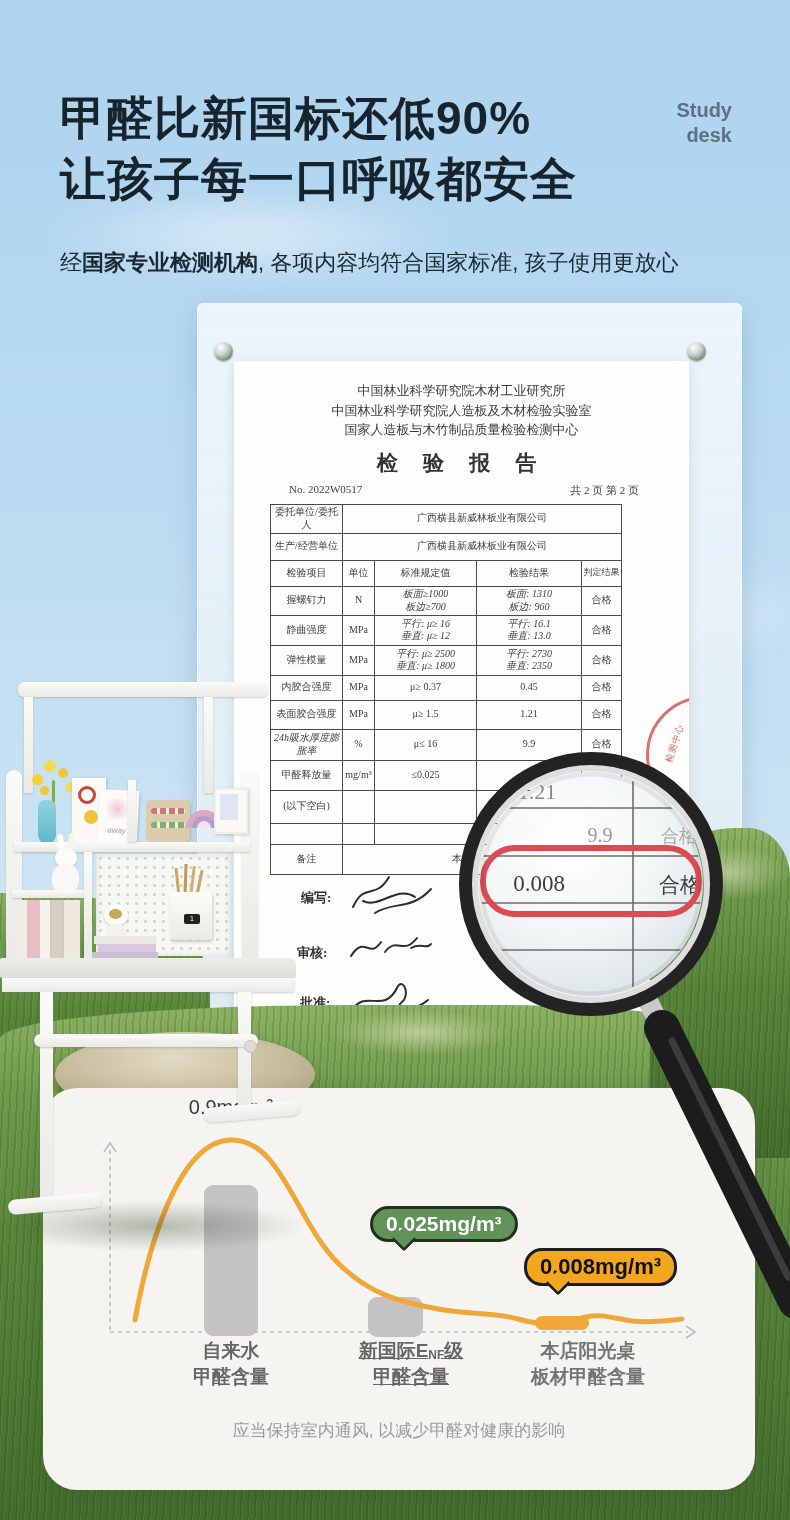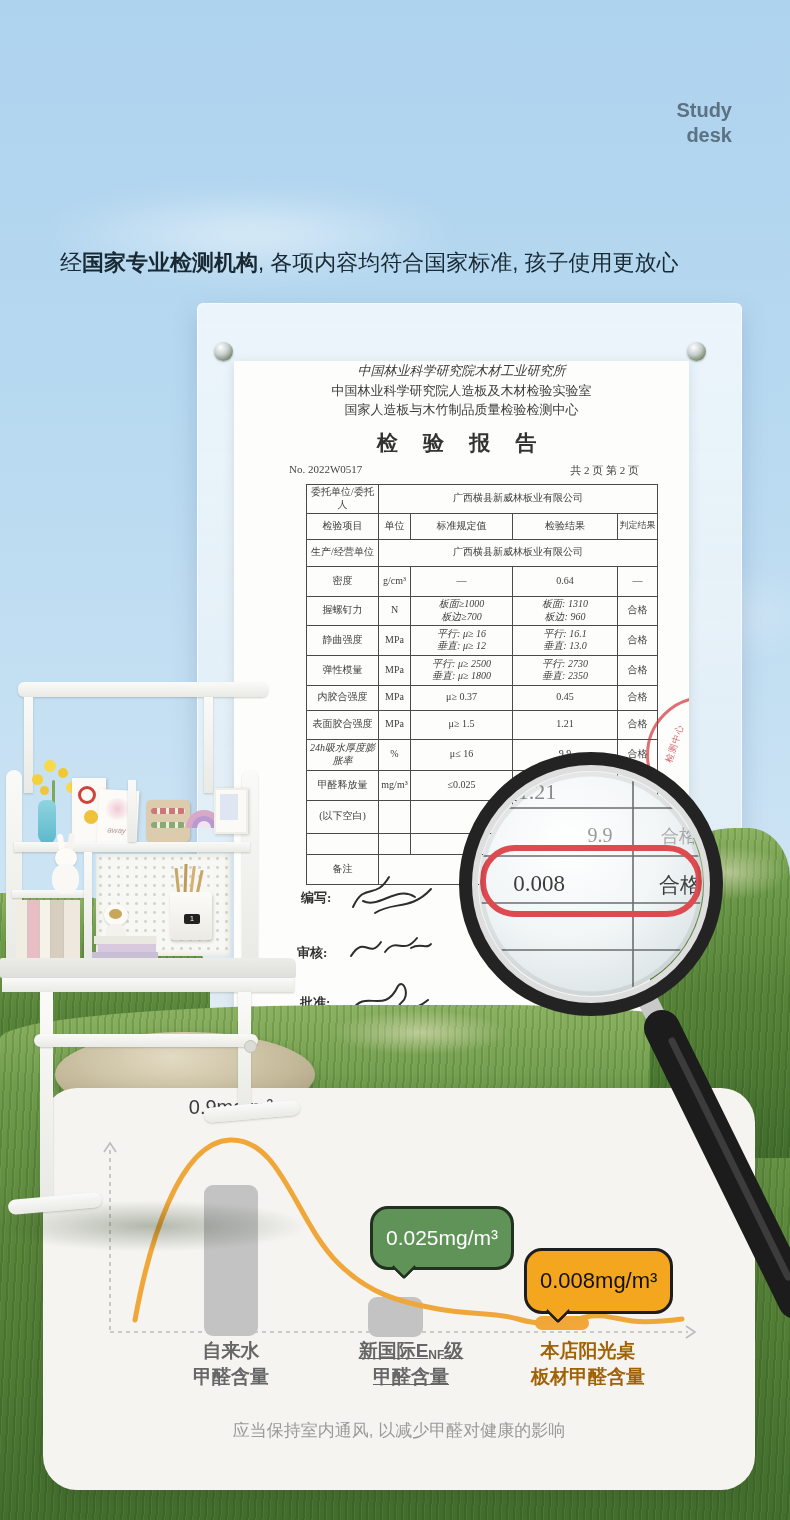--- a/index.html
+++ b/index.html
@@ -22,21 +22,21 @@
     background:linear-gradient(180deg,rgba(240,247,252,.92),rgba(224,235,243,.85));
     box-shadow:0 10px 24px rgba(90,120,150,.28);border:1px solid rgba(255,255,255,.7);}
   .screw{position:absolute;width:19px;height:19px;border-radius:50%;
     background:radial-gradient(circle at 35% 28%,#ffffff,#c6cdcd 42%,#8b987f 68%,#55674f 100%);
     box-shadow:0 1px 2px rgba(60,80,90,.4);}
   .paper{position:absolute;left:36px;top:57px;width:455px;height:690px;background:#fdfdfb;overflow:hidden;
     box-shadow:0 3px 10px rgba(120,140,150,.25);color:#3a3a3a;font-family:"Liberation Serif",serif;}
   .org{ text-align:center;font-size:13px;line-height:1.5;color:#3c3c3c;margin:0;}
   .rep-title{text-align:center;font-size:21px;letter-spacing:10px;color:#333;margin:9px 0 6px 0;font-weight:bold;}
   .no-row{display:flex;justify-content:space-between;padding:0 50px 0 55px;font-size:11px;color:#444;}
-  table.rep{border-collapse:collapse;table-layout:fixed;margin-left:72px;margin-top:6px;width:351px;}
+  table.rep{border-collapse:collapse;table-layout:fixed;margin-left:36px;margin-top:6px;width:351px;}
   table.rep td{border:1px solid #4a4a4a;text-align:center;vertical-align:middle;
     font-size:10px;color:#3d3d3d;white-space:pre-line;line-height:1.25;padding:0 1px;overflow:hidden;}
   table.rep{border:1.5px solid #3a3a3a;}
   td.sm{font-size:8.5px;font-style:italic;}
   td.lft{text-align:center;}
   .sig{position:absolute;font-size:13px;color:#333;font-weight:bold;}
   .sig svg{position:absolute;left:44px;top:-18px;}
   .stamp{position:absolute;left:412px;top:335px;width:112px;height:112px;border-radius:50%;
     border:3px solid rgba(205,45,50,.75);opacity:.9;}
   .stamp span{position:absolute;left:6px;top:38px;color:rgba(200,40,45,.8);font-size:9px;transform:rotate(-72deg);letter-spacing:1px;}
@@ -50,60 +50,64 @@
   .g-left{left:-20px;top:893px;width:230px;height:260px;border-radius:0 75% 0 0/0 90px 0 0;}
   .g-right{left:650px;top:828px;width:140px;height:330px;border-radius:60% 30% 0 0/80px 50px 0 0;}
   .dry{position:absolute;background:radial-gradient(ellipse,rgba(236,231,200,.55),rgba(236,231,200,0) 70%);border-radius:50%;}
   .stone{position:absolute;left:55px;top:1032px;width:260px;height:85px;border-radius:50%;z-index:2;
     background:radial-gradient(ellipse at 45% 30%,#e2dac2,#c4b999 60%,#a59a7c 100%);box-shadow:0 4px 8px rgba(40,50,20,.3);}
 
   
   .panel{left:43px;top:1088px;width:712px;height:402px;background:#f5f4f1;border-radius:34px;z-index:3;
     box-shadow:0 8px 20px rgba(60,70,40,.22);}
   .bar-label{position:absolute;left:128px;top:8px;width:120px;text-align:center;font-size:20px;color:#3a3a3a;}
-  .bubble{position:absolute;border-radius:18px;padding:17px 13px;font-weight:normal;z-index:2;}
+  .bubble{position:absolute;border-radius:18px;padding:3px 13px;font-weight:bold;z-index:2;}
   .bubble:after{content:"";position:absolute;left:22px;bottom:-9px;width:15px;height:15px;transform:rotate(45deg);border-radius:3px;}
   .bub-green{left:327px;top:118px;background:#5f9358;border:3px solid #22301f;color:#fff;font-size:21px;}
   .bub-green:after{background:#5f9358;border-right:3px solid #22301f;border-bottom:3px solid #22301f;}
   .bub-orange{left:481px;top:160px;background:#f5a61f;border:3px solid #1d1d1d;color:#111;font-size:22px;}
   .bub-orange:after{background:#f5a61f;border-right:3px solid #1d1d1d;border-bottom:3px solid #1d1d1d;}
   .cat{position:absolute;top:250px;width:180px;text-align:center;font-size:19px;line-height:1.35;color:#666;font-weight:bold;}
   .cat .subnf{font-size:12px;vertical-align:-2px;letter-spacing:0;}
-  .cat.dark{color:#a16207;font-weight:900;}
+  .cat.dark{color:#737373;font-weight:900;}
   .footnote{position:absolute;top:326px;left:0;width:100%;text-align:center;font-size:17px;line-height:1.95;color:#9a9a9a;}
 
   
   .desk{left:0;top:652px;width:302px;height:600px;z-index:6;}
   .desk div{position:absolute;}
   .d-shadow{left:-10px;top:548px;width:320px;height:52px;border-radius:50%;
     background:radial-gradient(ellipse,rgba(25,45,15,.30),rgba(25,45,15,0) 70%);}
   .panel-white{background:linear-gradient(180deg,#fafaf8,#e9e9e5);box-shadow:0 1px 2px rgba(120,120,110,.35);}
 
   
   .mag{left:440px;top:725px;z-index:8;}
 </style>
 </head>
 <body>
 <div id="page">
 
   <div class="cloud" style="left:40px;top:190px;width:420px;height:90px;"></div>
   <div class="cloud" style="left:380px;top:560px;width:460px;height:110px;"></div>
 
+  <div class="abs title">
+    <div>甲醛比新国标还低90%</div>
+    <div>让孩子每一口呼吸都安全</div>
+  </div>
   <div class="abs corner">
     <div>Study</div>
     <div>desk</div>
   </div>
   <div class="abs subtitle"><span>经</span><b>国家专业检测机构</b><span>, 各项内容均符合国家标准, 孩子使用更放心</span></div>
 
   <div class="abs acrylic">
     <div class="screw" style="left:16px;top:38px;"></div>
     <div class="screw" style="left:489px;top:38px;"></div>
 
     <div class="paper">
-      <p class="org" style="font-style:italic;">中国林业科学研究院木材工业研究所</p>
+      <p class="org" style="margin-top:20px;">中国林业科学研究院木材工业研究所</p>
       <p class="org">中国林业科学研究院人造板及木材检验实验室</p>
       <p class="org">国家人造板与木竹制品质量检验检测中心</p>
       <div class="rep-title">检 验 报 告</div>
       <div class="no-row">
         <span>No. 2022W0517</span>
         <span>共 2 页  第 2 页</span>
       </div>
 
       <table class="rep">
         <colgroup>
@@ -111,37 +115,30 @@
             <col style="width:32px">
             <col style="width:102px">
             <col style="width:105px">
             <col style="width:40px">
           </colgroup>
         <tbody>
             <tr style="height:29px">
           <td>委托单位/委托人</td>
           <td colspan="4">广西横县新威林板业有限公司</td>
         </tr>
+        <tr style="height:27px">
+          <td>生产/经营单位</td>
+          <td colspan="4">广西横县新威林板业有限公司</td>
+        </tr>
         <tr style="height:26px">
           <td>检验项目</td>
           <td>单位</td>
           <td>标准规定值</td>
           <td>检验结果</td>
           <td style="font-size:9px">判定结果</td>
-        </tr>
-        <tr style="height:27px">
-          <td>生产/经营单位</td>
-          <td colspan="4">广西横县新威林板业有限公司</td>
-        </tr>
-        <tr style="height:30px">
-          <td>密度</td>
-              <td>g/cm³</td>
-          <td>—</td>
-              <td>0.64</td>
-          <td>—</td>
         </tr>
         <tr style="height:29px">
           <td>握螺钉力</td>
               <td>N</td>
           <td class="sm">板面≥1000
 板边≥700</td>
               <td class="sm">板面: 1310
 板边: 960</td>
           <td>合格</td>
         </tr>

